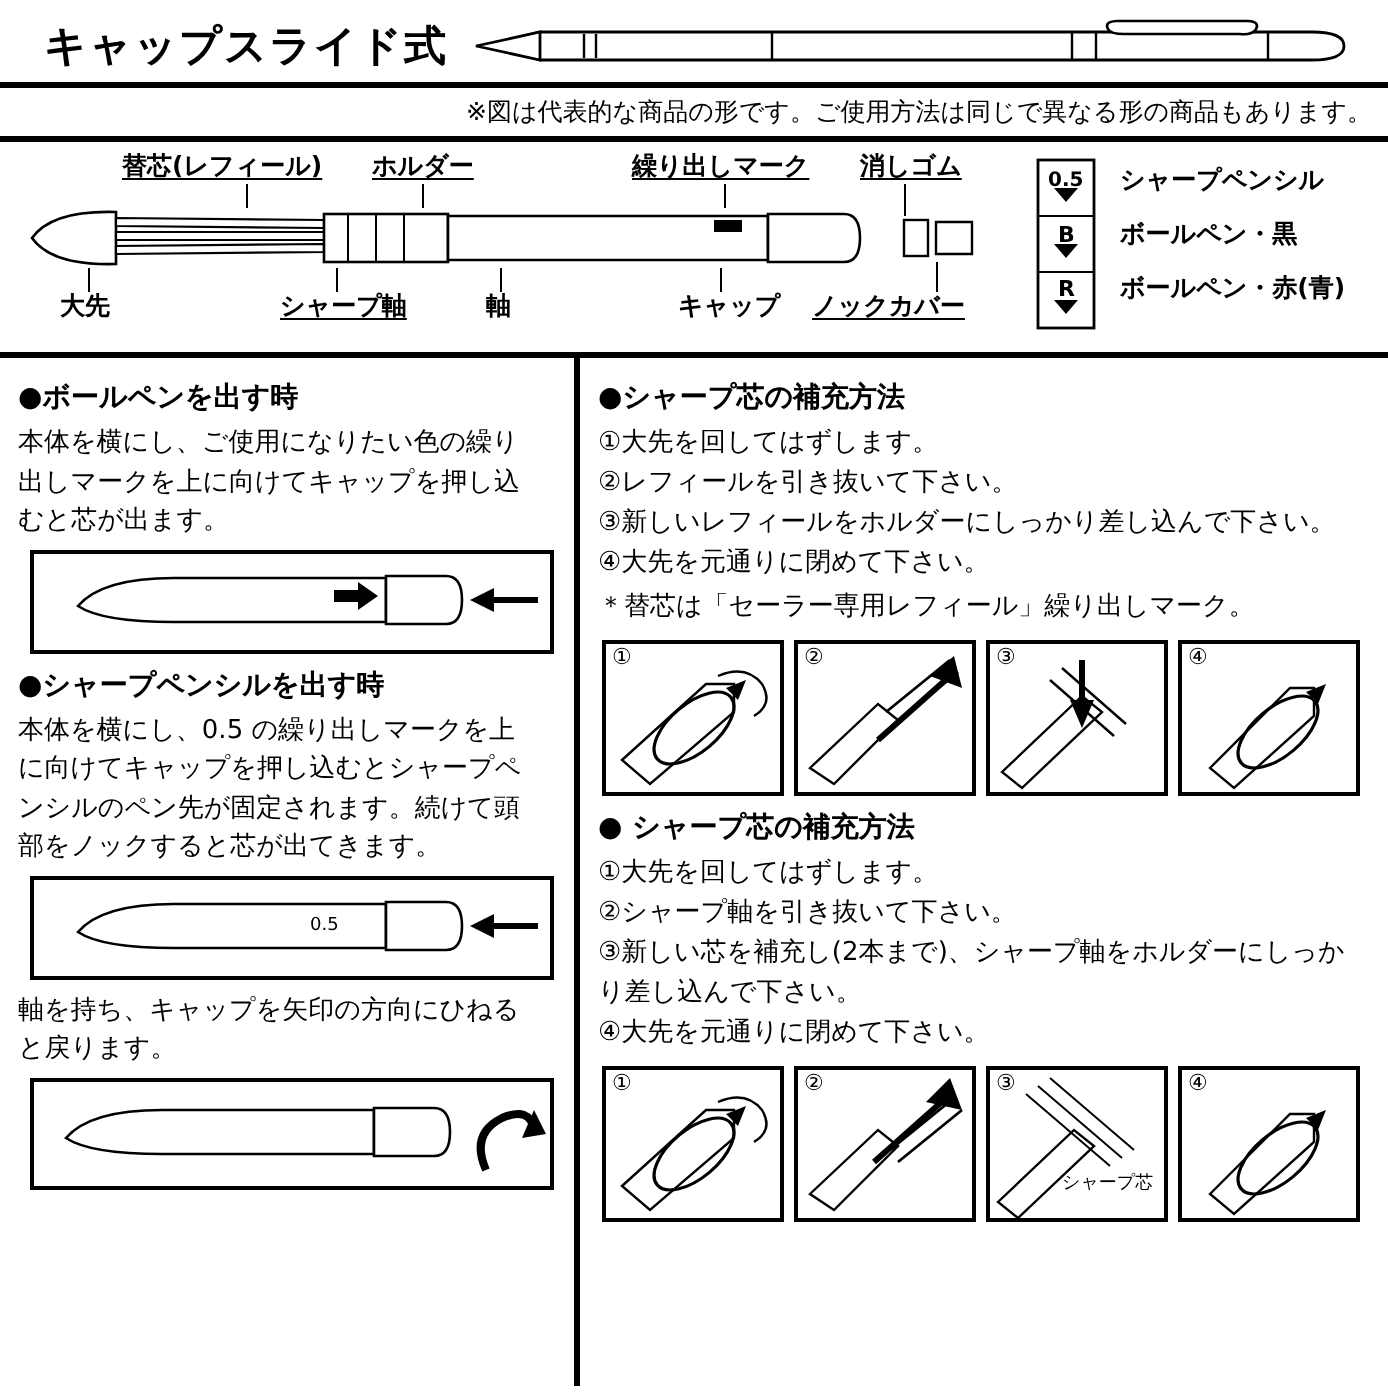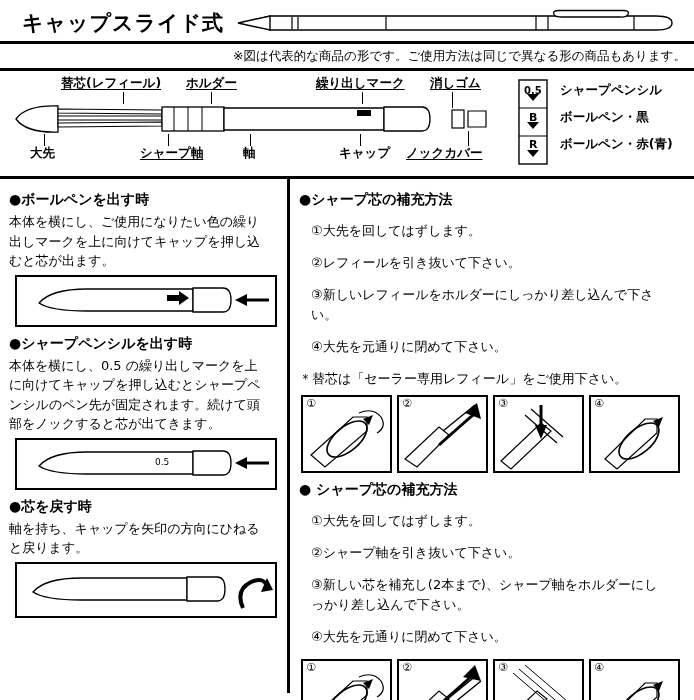--- a/index.html
+++ b/index.html
@@ -124,21 +124,21 @@
     white-space: nowrap;
   }
   .para {
     font-size: 13px;
     line-height: 19.5px;
     margin: 0 0 4px 0;
   }
   .step {
     font-size: 13px;
     line-height: 20px;
-    margin: 12px;
+    margin: 0;
   }
   .note-star {
     font-size: 13px;
     line-height: 20px;
     margin: 2px 0 0 0;
   }
 
   
   .fig-wide {
     border: 2px solid #000;
@@ -294,40 +294,39 @@
       <div class="fig-wide">
         <svg width="258" height="48" viewBox="0 0 258 48">
           <path d="M22 26 Q34 12 70 12 L176 12 L176 34 L70 34 Q34 34 22 26 Z" fill="#ffffff" stroke="#000" stroke-width="1.3"></path>
           <path d="M176 11 L206 11 Q214 11 214 23 Q214 35 206 35 L176 35 Z" fill="#ffffff" stroke="#000" stroke-width="1.3"></path>
           <text x="138" y="25" font-size="9" font-family="DejaVu Sans, sans-serif">0.5</text>
           <line x1="222" y1="23" x2="252" y2="23" stroke="#000" stroke-width="3"></line>
           <polygon points="218,23 230,17 230,29" fill="#000"></polygon>
         </svg>
       </div>
 
-      <div class="sec-title">●芯を戻す時</div>
       <p class="para">軸を持ち、キャップを矢印の方向にひねると戻ります。</p>
       <div class="fig-wide" style="height:56px;">
         <svg width="258" height="52" viewBox="0 0 258 52">
           <path d="M16 28 Q28 14 64 14 L170 14 L170 36 L64 36 Q28 36 16 28 Z" fill="#ffffff" stroke="#000" stroke-width="1.3"></path>
           <path d="M170 13 L200 13 Q208 13 208 25 Q208 37 200 37 L170 37 Z" fill="#ffffff" stroke="#000" stroke-width="1.3"></path>
           <path d="M226 44 Q218 26 234 18 Q248 12 250 24" fill="none" stroke="#000" stroke-width="4"></path>
           <polygon points="244,28 256,26 250,14" fill="#000"></polygon>
         </svg>
       </div>
     </div>
 
     <div class="col col-right">
 
       <div class="sec-title">●シャープ芯の補充方法</div>
       <p class="step">①大先を回してはずします。</p>
       <p class="step">②レフィールを引き抜いて下さい。</p>
       <p class="step">③新しいレフィールをホルダーにしっかり差し込んで下さい。</p>
       <p class="step">④大先を元通りに閉めて下さい。</p>
-      <p class="note-star">＊替芯は「セーラー専用レフィール」をご使用下さい。</p>
+      <p class="note-star">＊替芯は「セーラー専用レフィール」繰り出しマーク。</p>
 
       <div class="fig-row">
         <div class="fig-cell">
           <span class="fig-num">①</span>
           <svg width="87" height="74" viewBox="0 0 87 74">
             <path d="M8 58 L50 20 L64 20 L64 34 L22 70 Z" fill="#ffffff" stroke="#000" stroke-width="1.2"></path>
             <path d="M56 16 Q70 10 78 20 Q84 30 74 36" fill="none" stroke="#000" stroke-width="1.2"></path>
             <ellipse cx="44" cy="42" rx="24" ry="12" transform="rotate(-40 44 42)" fill="none" stroke="#000" stroke-width="1.6"></ellipse>
             <polygon points="60,22 70,18 66,28" fill="#000"></polygon>
           </svg>

